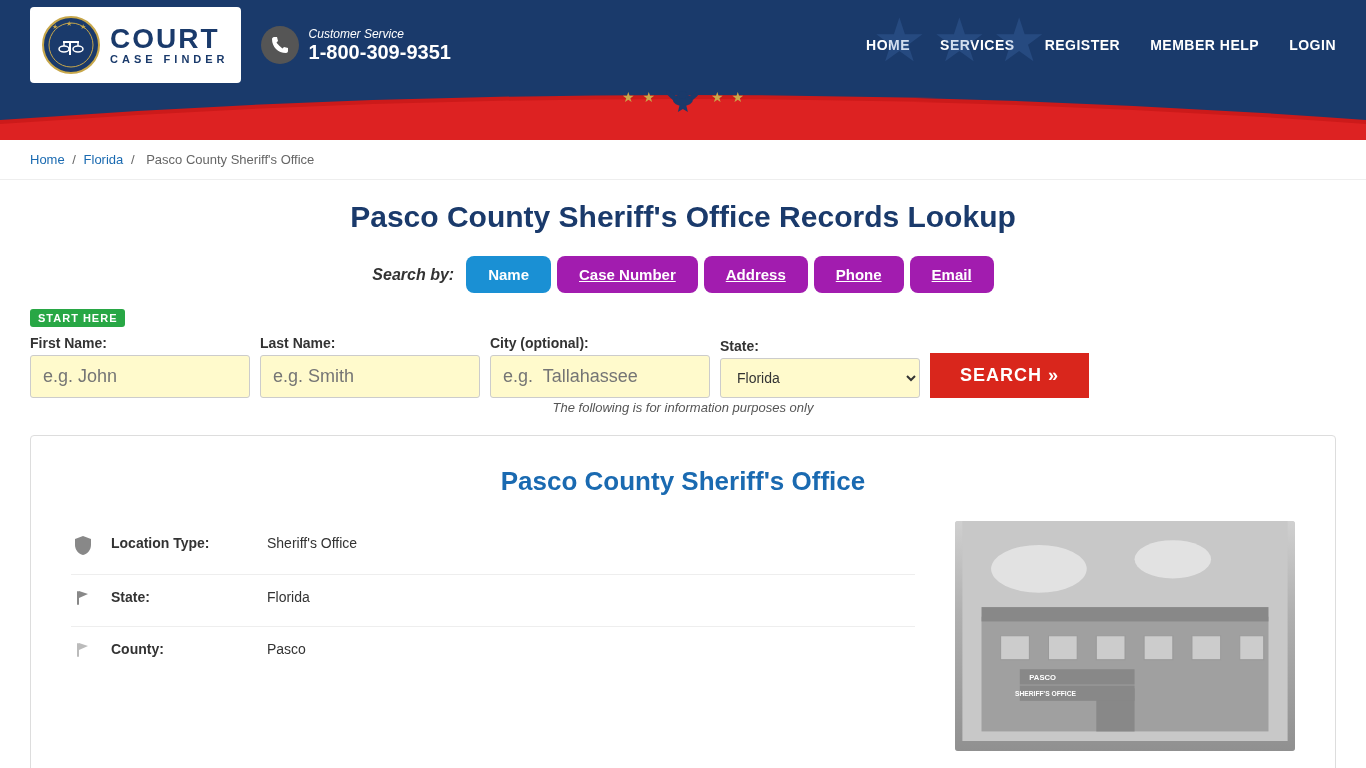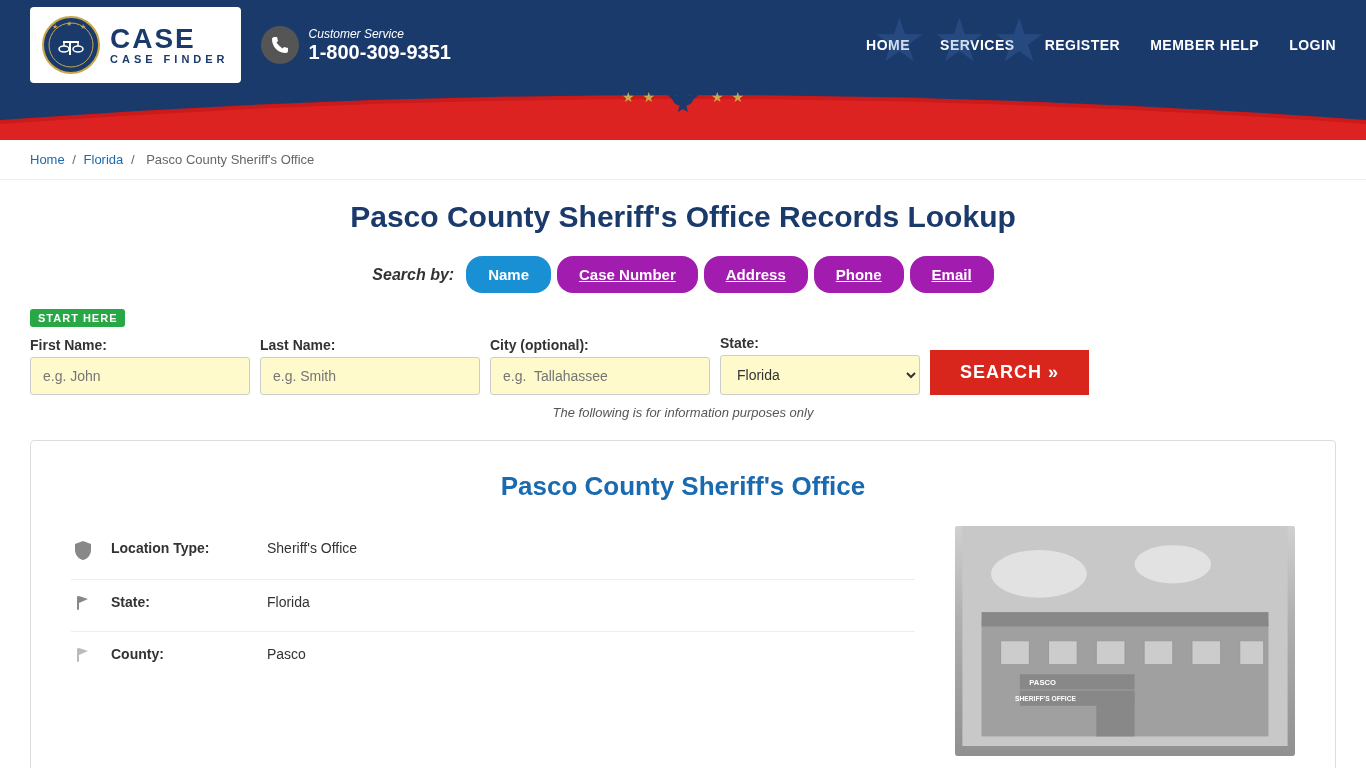--- a/index.html
+++ b/index.html
@@ -173,21 +173,21 @@
       font-style: italic;
       font-size: 16px;
       color: #333;
       margin-right: 6px;
     }
     .tab-btn {
       padding: 10px 22px;
       font-size: 15px;
       font-weight: bold;
       border: none;
-      border-radius: 16px;
+      border-radius: 8px;
       cursor: pointer;
       color: white;
     }
     .tab-btn.active {
       background: #1a90d4;
     }
     .tab-btn.inactive {
       background: #a21caf;
       text-decoration: underline;
     }
@@ -203,38 +203,38 @@
       border-radius: 3px;
       margin-bottom: 8px;
       letter-spacing: 1px;
     }
 
     
     .search-form {
       display: flex;
       align-items: flex-end;
       gap: 10px;
-      margin-bottom: 10px;
+      margin-bottom: 2px;
     }
     .form-group {
       display: flex;
       flex-direction: column;
       gap: 4px;
     }
     .form-group label {
       font-size: 14px;
       font-weight: bold;
       color: #333;
     }
     .form-input {
       background: #fffacc;
       border: 1px solid #ccc;
       border-radius: 3px;
       padding: 10px 12px;
-      font-size: 14px;
+      font-size: 18px;
       color: #999;
       width: 220px;
     }
     .form-input-city { width: 220px; }
     .form-select {
       background: #fffacc;
       border: 1px solid #ccc;
       border-radius: 3px;
       padding: 10px 12px;
       font-size: 14px;
@@ -355,21 +355,21 @@
         <text x="38" y="16" font-size="7" fill="#c8a84b">★</text>
 
         <rect x="27" y="28" width="2" height="14" fill="white"></rect>
         <rect x="21" y="28" width="16" height="2" fill="white"></rect>
         <ellipse cx="22" cy="36" rx="5" ry="3" fill="none" stroke="white" stroke-width="1.5"></ellipse>
         <ellipse cx="36" cy="36" rx="5" ry="3" fill="none" stroke="white" stroke-width="1.5"></ellipse>
         <line x1="22" y1="30" x2="22" y2="33" stroke="white" stroke-width="1.5"></line>
         <line x1="36" y1="30" x2="36" y2="33" stroke="white" stroke-width="1.5"></line>
       </svg>
       <div class="logo-text-block">
-        <div class="logo-court">CASE</div>
+        <div class="logo-court">COURT</div>
         <div class="logo-case-finder">CASE FINDER</div>
       </div>
     </div>
 
     <div class="customer-service">
       <div class="phone-icon-circle">
         <svg width="20" height="20" viewBox="0 0 20 20" fill="white" xmlns="http://www.w3.org/2000/svg">
           <path d="M4 2C3 2 2 3 2 4c0 8 6 14 14 14 1 0 2-1 2-2v-3l-4-1-1.5 1.5C11 12.5 7.5 9 6.5 7.5L8 6 7 2H4z"></path>
         </svg>
       </div>

